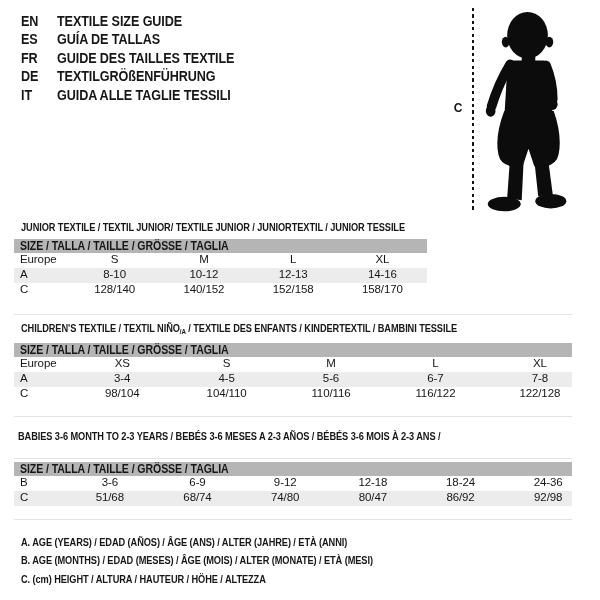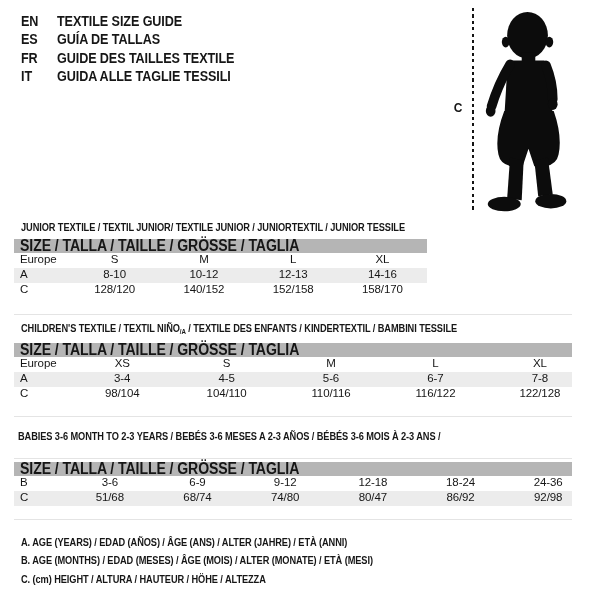--- a/index.html
+++ b/index.html
@@ -17,21 +17,21 @@
   
   .dash-line{width:2px;background:repeating-linear-gradient(to bottom,#141414 0 3.2px,transparent 3.2px 6.4px);}
   .measure-c{font-size:12px;font-weight:700;width:18px;text-align:center;}
 
   
   .sec-title{font-size:10.5px;font-weight:700;white-space:nowrap;line-height:12px;}
   .sub{font-size:7px;vertical-align:-2px;}
 
   
   .size-bar{height:14px;background:#b5b5b5;display:flex;align-items:center;
-            padding-left:6px;font-size:16px;font-weight:700;box-sizing:border-box;}
+            padding-left:6px;font-size:12px;font-weight:700;box-sizing:border-box;}
   .trow{display:flex;height:15px;font-size:11.5px;}
   .trow.alt{background:#ececec;}
   .tcell{flex:1;text-align:center;}
   .tcell.label{flex:none;padding-left:6px;text-align:left;box-sizing:border-box;}
   .lbl56{width:56px;} .lbl52{width:52px;}
 
   .hairline{height:1px;background:#e4e4e4;}
 
   
   .fn-row{line-height:18.4px;font-size:10.5px;font-weight:700;white-space:nowrap;text-decoration:underline;}
@@ -54,20 +54,26 @@
     <div class="lang-row">
       <span class="cond90" style="display:flex;">
         <span class="lang-code">ES</span>
         <span>GUÍA DE TALLAS</span>
       </span>
     </div>
     <div class="lang-row">
       <span class="cond90" style="display:flex;">
         <span class="lang-code">FR</span>
         <span>GUIDE DES TAILLES TEXTILE</span>
+      </span>
+    </div>
+    <div class="lang-row">
+      <span class="cond90" style="display:flex;">
+        <span class="lang-code">DE</span>
+        <span>TEXTILGRÖßENFÜHRUNG</span>
       </span>
     </div>
     <div class="lang-row">
       <span class="cond90" style="display:flex;">
         <span class="lang-code">IT</span>
         <span>GUIDA ALLE TAGLIE TESSILI</span>
       </span>
     </div>
   </div>
 
@@ -107,21 +113,21 @@
     </div>
     <div class="trow alt">
       <span class="tcell label lbl56">A</span>
       <span class="tcell">8-10</span>
       <span class="tcell">10-12</span>
       <span class="tcell">12-13</span>
       <span class="tcell">14-16</span>
     </div>
     <div class="trow">
       <span class="tcell label lbl56">C</span>
-      <span class="tcell">128/120</span>
+      <span class="tcell">128/140</span>
       <span class="tcell">140/152</span>
       <span class="tcell">152/158</span>
       <span class="tcell">158/170</span>
     </div>
   </div>
   <div class="abs hairline" style="left:14px;top:314px;width:578px;"></div>
 
   <div class="abs sec-title" style="left:21px;top:322px;">
     <span class="cond">
       <span>CHILDREN'S TEXTILE / TEXTIL NIÑO</span><span class="sub">/A</span><span> / TEXTILE DES ENFANTS / KINDERTEXTIL / BAMBINI TESSILE</span>

